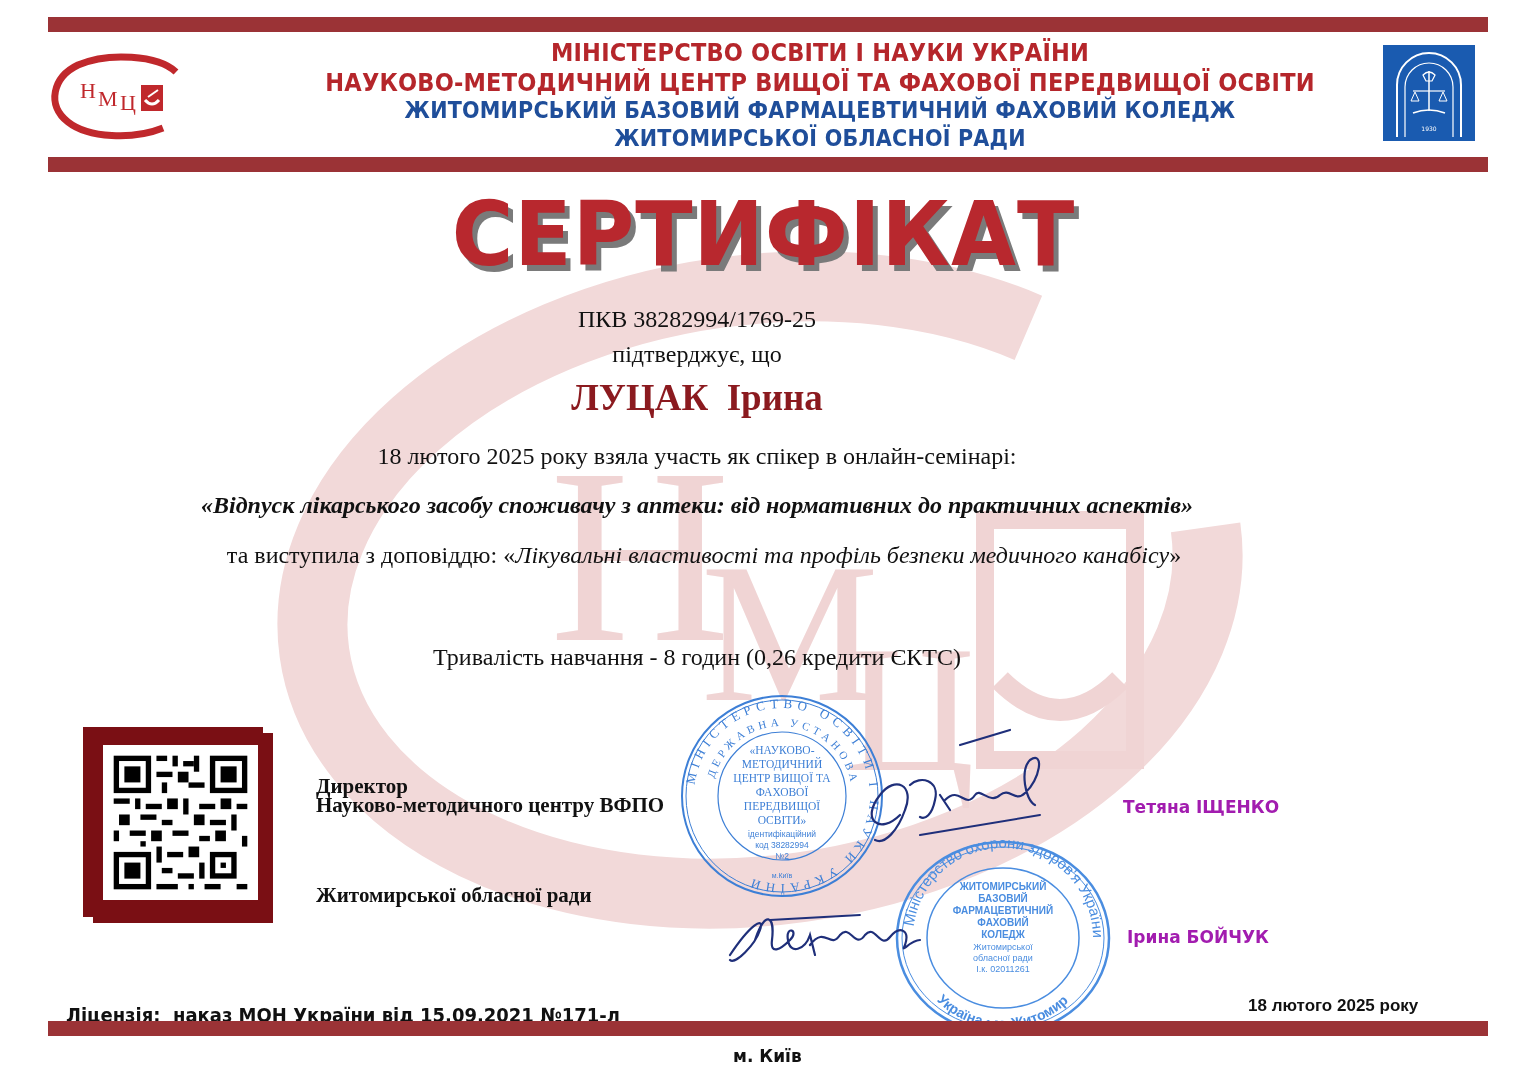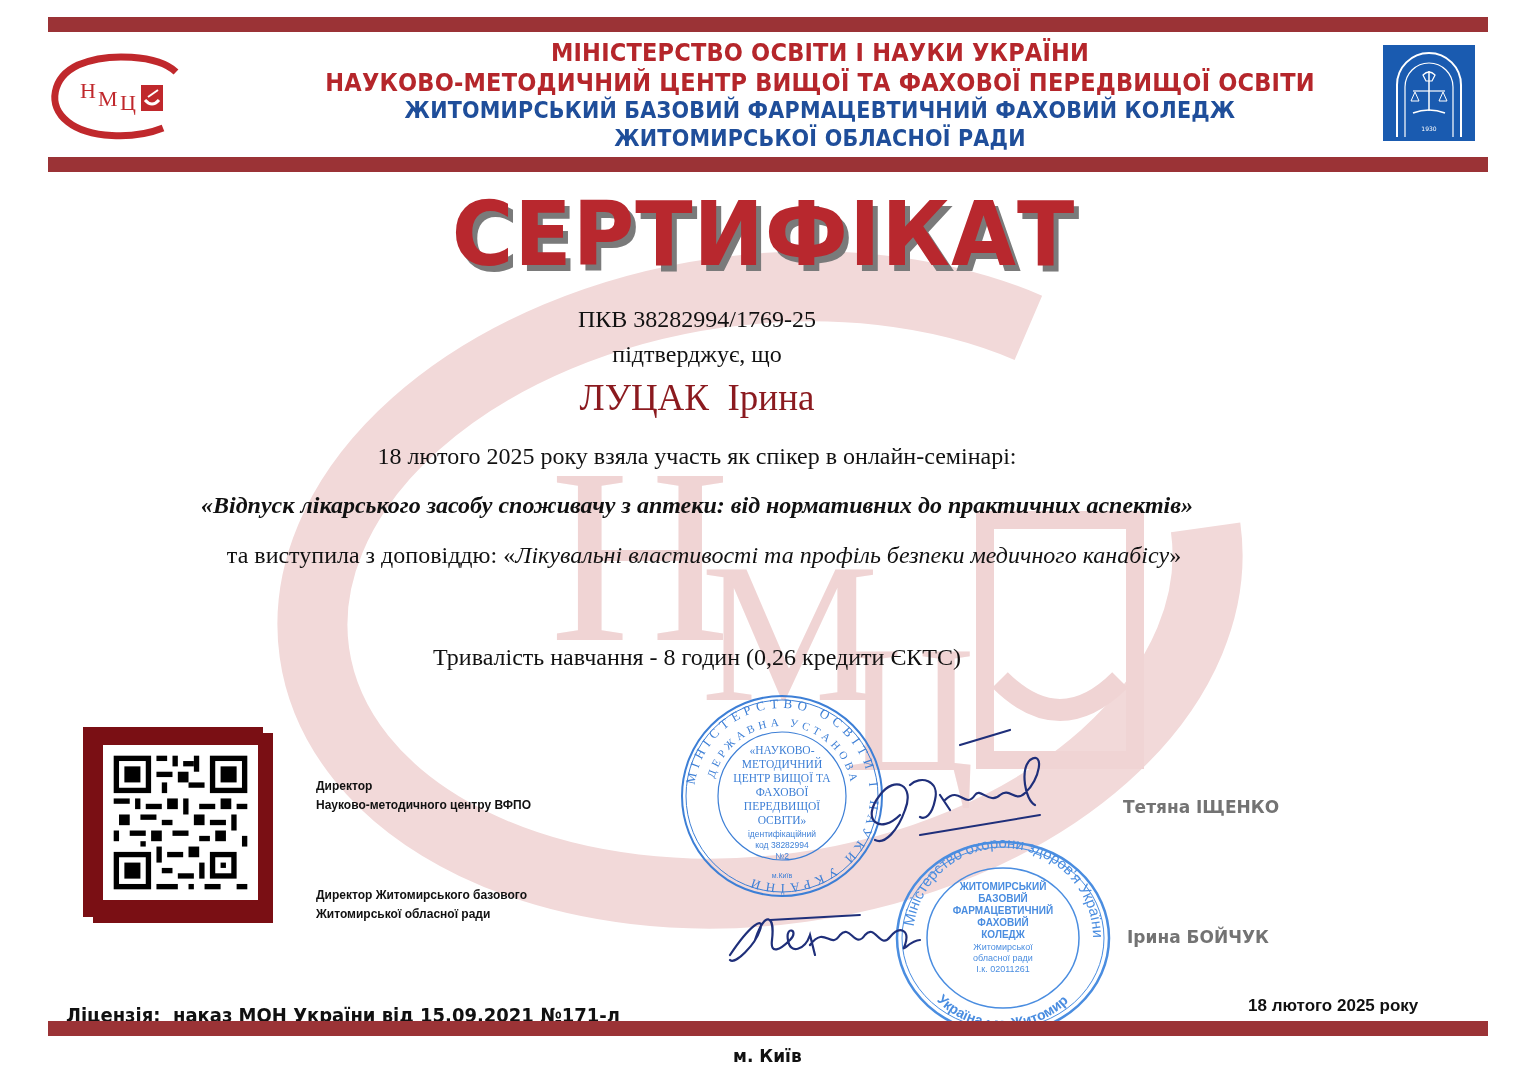--- a/index.html
+++ b/index.html
@@ -29,26 +29,26 @@
     font-family: "DejaVu Sans", sans-serif; font-weight: bold;
     font-size: 84px; color: #b8282e; letter-spacing: 1px;
     text-shadow: 5px 5px 0 #7a7a7a;
     transform: scaleY(1.05);
   }
 
   .serif { font-family: "Liberation Serif", serif; color: #111; }
   .center-line { position: absolute; left: 0; width: 1394px; text-align: center; white-space: nowrap; }
 
   .sig-label {
-    position: absolute; font-family: Liberation Sans, sans-serif; font-weight: bold;
-    font-size: 12px; color: #111; line-height: 19px; white-space: nowrap;
+    position: absolute; font-family: Liberation Serif, serif; font-weight: bold;
+    font-size: 21px; color: #111; line-height: 19px; white-space: nowrap;
   }
   .sig-name {
     position: absolute; font-family: "DejaVu Sans", sans-serif; font-weight: bold;
-    font-size: 17px; color: #737373; white-space: nowrap;
+    font-size: 17px; color: #a21caf; white-space: nowrap;
   }
 
   .qr-frame-back { position: absolute; left: 93px; top: 733px; width: 180px; height: 190px; background: #7a0f14; }
   .qr-frame { position: absolute; left: 83px; top: 727px; width: 180px; height: 190px; background: #7a0f14; }
   .qr-inner { position: absolute; left: 103px; top: 745px; width: 155px; height: 155px; background: #fff; }
 </style>
 </head>
 <body>
 
 <svg class="watermark" viewBox="0 0 1527 1080">
@@ -88,21 +88,21 @@
   <path d="M28 56 L32 47 L36 56 Z" fill="none" stroke="#fff" stroke-width="1"></path>
   <path d="M56 56 L60 47 L64 56 Z" fill="none" stroke="#fff" stroke-width="1"></path>
   <path d="M30 68 Q46 62 62 68" fill="none" stroke="#fff" stroke-width="1.5"></path>
   <text x="46" y="86" font-size="6" fill="#fff" text-anchor="middle" font-family="DejaVu Sans, sans-serif">1930</text>
 </svg>
 
 <div class="cert-title">СЕРТИФІКАТ</div>
 
 <div class="center-line serif" style="top:306px; font-size:24px;">ПКВ 38282994/1769-25</div>
 <div class="center-line serif" style="top:341px; font-size:24px;">підтверджує, що</div>
-<div class="center-line" style="top:376px; font-family:'Liberation Serif', serif; font-weight:normal; font-size:37px; color:#8b1a1f; white-space:pre;">ЛУЦАК  Ірина</div>
+<div class="center-line" style="top:376px; font-family:'Liberation Serif', serif; font-weight:bold; font-size:37px; color:#8b1a1f; white-space:pre;">ЛУЦАК  Ірина</div>
 <div class="center-line serif" style="top:443px; font-size:24px;">18 лютого 2025 року взяла участь як спікер в онлайн-семінарі:</div>
 <div class="center-line serif" style="top:492px; font-size:24px; font-weight:bold; font-style:italic;">«Відпуск лікарського засобу споживачу з аптеки: від нормативних до практичних аспектів»</div>
 <div class="center-line serif" style="top:542px; font-size:24px;padding-left:7px;">
   <span>та виступила з доповіддю: «</span><span style="font-style:italic;">Лікувальні властивості та профіль безпеки медичного канабісу</span><span>»</span>
 </div>
 <div class="center-line serif" style="top:644px; font-size:24px;">Тривалість навчання - 8 годин (0,26 кредити ЄКТС)</div>
 
 <div class="qr-frame-back"></div>
 <div class="qr-frame"></div>
 <div class="qr-inner">
@@ -164,21 +164,20 @@
   </svg>
 </div>
 
 <div class="sig-label" style="left:316px; top:777px;">
   <div>Директор</div>
   <div>Науково-методичного центру ВФПО</div>
 </div>
 <div class="sig-name" style="left:1123px; top:797px;">Тетяна ІЩЕНКО</div>
 
 <div class="sig-label" style="left:316px; top:886px;">
-  <div>Директор Житомирського базового</div>
   <div>Житомирської обласної ради</div>
 </div>
 <div class="sig-name" style="left:1127px; top:927px;">Ірина БОЙЧУК</div>
 
 <svg class="abs" style="left:678px; top:692px;" width="208" height="208" viewBox="0 0 208 208">
   <defs>
     <path id="s1ring" d="M104 104 m-88 0 a88 88 0 1 1 176 0 a88 88 0 1 1 -176 0"></path>
     <path id="s1ring2" d="M104 104 m-70 0 a70 70 0 1 1 140 0"></path>
   </defs>
   <circle cx="104" cy="104" r="100" fill="none" stroke="#3d7fd6" stroke-width="2"></circle>

